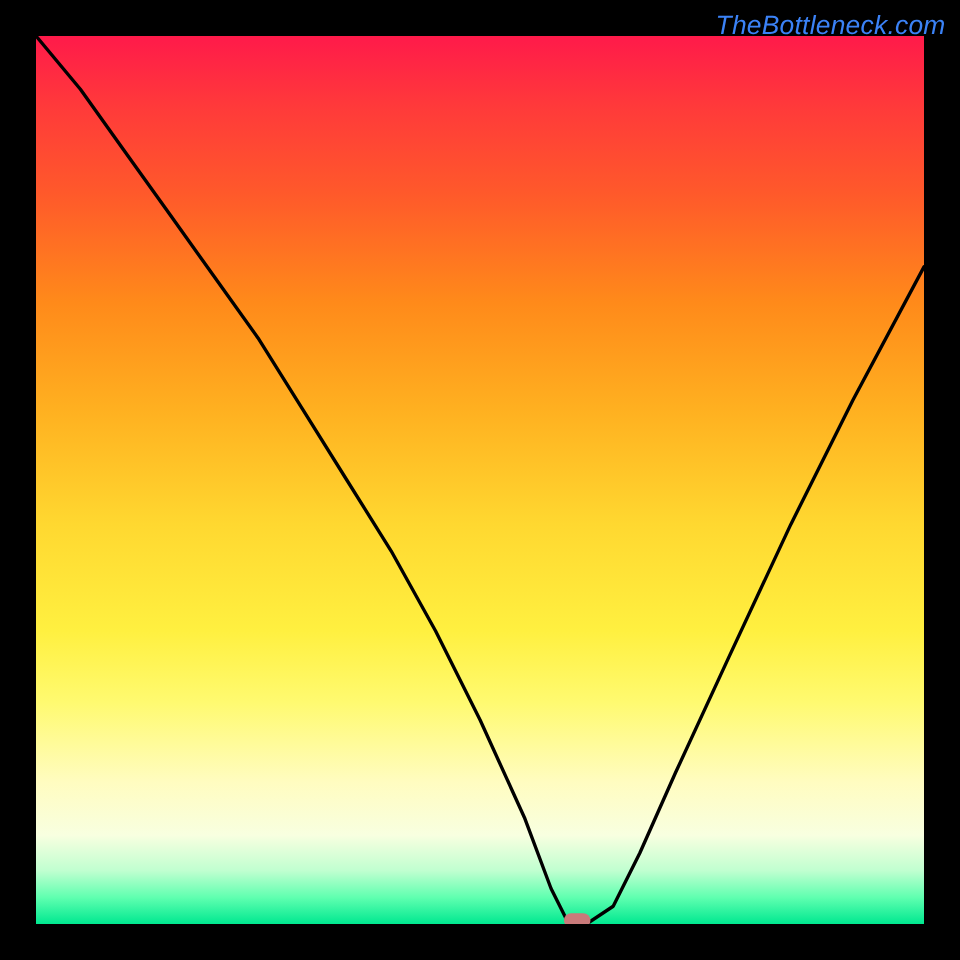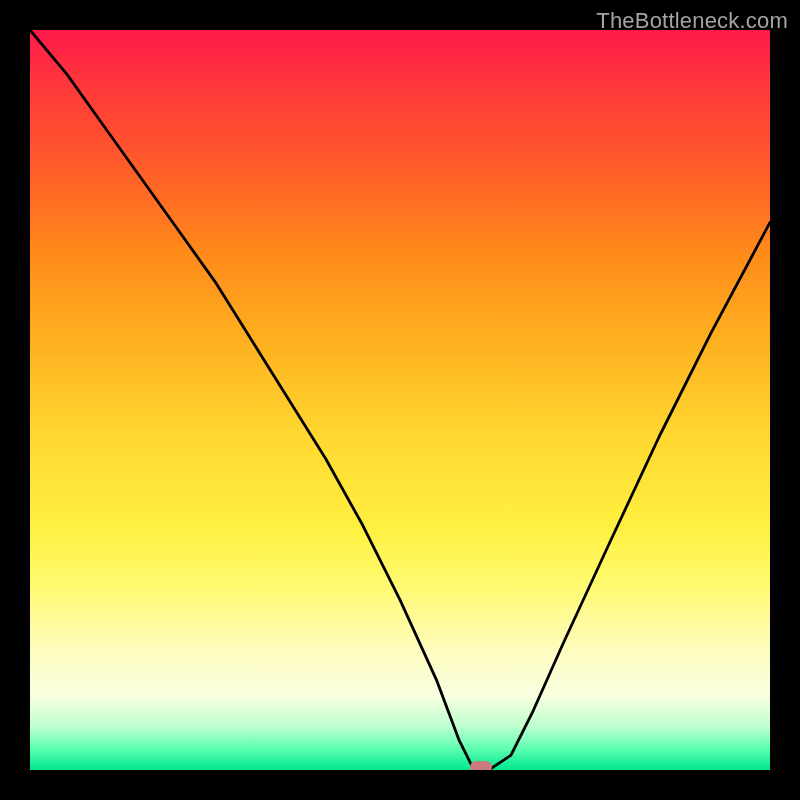--- a/index.html
+++ b/index.html
@@ -14,25 +14,26 @@
   .container {
     width: 800px;
     height: 800px;
     position: relative;
     background: #000;
   }
   .watermark {
     position: absolute;
     top: 8px;
     right: 12px;
-    color: #a3a3a3;
+    color: #3b82f6;
     font-size: 22px;
     font-weight: 500;
     letter-spacing: 0.2px;
     z-index: 10;
+    font-style: italic;
   }
   .plot-area {
     position: absolute;
     left: 30px;
     top: 30px;
     width: 740px;
     height: 740px;
     overflow: hidden;
   }
   .gradient-bg {

